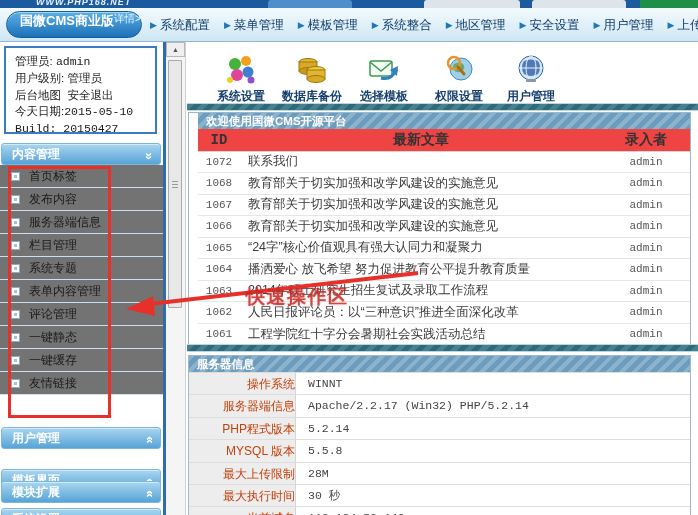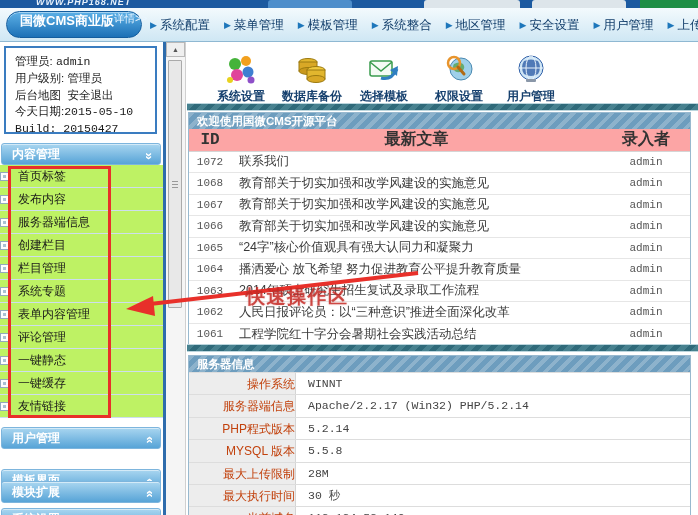--- a/index.html
+++ b/index.html
@@ -31,46 +31,46 @@
 
   
   .sidebar{position:absolute;left:0;top:42px;width:166px;height:473px;background:#fff;border-right:3px solid #2e6cac;z-index:4;}
   .adminbox{position:absolute;left:4px;top:4px;width:153px;height:88px;border:2px solid #3a7cc0;background:#fff;padding:5px 12px 0 9px;font-size:11.5px;line-height:16.4px;color:#1a1a1a;white-space:nowrap;}
   .adminbox a{color:#1a1a1a;text-decoration:none;}
   .sec-header{position:absolute;left:1px;right:2px;height:22px;border:1px solid #7db5dd;border-radius:3px;background:linear-gradient(#a9d6f0,#57a4d7);color:#fff;font-weight:bold;font-size:12px;line-height:20px;padding-left:10px;cursor:pointer;box-shadow:inset 0 1px 0 rgba(255,255,255,.5);}
   .sec-header .chev{position:absolute;right:8px;top:2px;font-size:13px;font-weight:bold;color:#fff;display:inline-block;}
   .chev.down{transform:rotate(90deg);}
   .chev.up{transform:rotate(-90deg);}
   .menu-items{position:absolute;left:0;top:123px;width:163px;background:#e9f3fb;}
-  .menu-item{height:23px;border-bottom:1px solid #cddeee;display:flex;align-items:center;font-size:12px;color:#1a1a1a;cursor:pointer;background:#bef264;}
+  .menu-item{height:23px;border-bottom:1px solid #cddeee;display:flex;align-items:center;padding-left:11px;font-size:12px;color:#1a1a1a;cursor:pointer;background:#737373;}
   .sq{width:9px;height:9px;border:1px solid #92aabf;background:#fdfefe;position:relative;flex:none;}
   .sq::after{content:"";position:absolute;left:2px;top:2px;width:3px;height:3px;background:#a9c0d2;}
   .menu-item span.lbl{margin-left:9px;}
 
   
   .gutter{position:absolute;left:166px;top:42px;width:20px;height:473px;background:#f5f5f5;border-right:1px solid #d0d0d0;z-index:4;}
   .scroll-up{height:15px;border:1px solid #b8b8b8;background:#efefef;font-size:7px;color:#555;text-align:center;line-height:13px;cursor:pointer;}
   .scroll-thumb{position:absolute;left:2px;right:3px;top:18px;height:248px;background:#e8e8e8;border:1px solid #aaa;border-radius:1px;cursor:grab;}
   .scroll-thumb::after{content:"";position:absolute;left:3px;right:3px;top:50%;height:1px;background:#999;box-shadow:0 -3px 0 #999,0 3px 0 #999;}
 
   
   .main{position:absolute;left:187px;top:42px;width:511px;height:473px;background:#fff;overflow:hidden;z-index:3;}
   .shortcut{position:absolute;top:6px;width:78px;text-align:center;cursor:pointer;}
   .shortcut .ic{height:38px;display:flex;align-items:flex-end;justify-content:center;}
   .shortcut .lbl{margin-top:2px;font-size:12px;font-weight:600;color:var(--navy);white-space:nowrap;}
   .band{position:absolute;left:0;right:0;height:8px;background:repeating-linear-gradient(135deg,#47818f 0 5px,#2f6a7a 5px 10px);border-top:1px solid #bcd6de;border-bottom:1px solid #bcd6de;}
   .band.b1{top:61px;} .band.b2{top:302px;}
 
   .panel{position:absolute;left:1px;width:503px;border:1px solid #98b9cf;background:#fff;}
-  .panel.welcome{top:70px;}
+  .panel.welcome{top:70px;padding-left:9px;}
   .panel.server{top:313px;}
   .panel-hd{height:16px;line-height:16px;padding-left:8px;color:#fff;font-weight:bold;font-size:11.5px;background:var(--hdr-steel);background-image:repeating-linear-gradient(135deg,rgba(255,255,255,.22) 0 4px,rgba(255,255,255,0) 4px 9px);white-space:nowrap;}
 
   table.news{width:100%;border-collapse:collapse;table-layout:fixed;}
-  table.news th{height:22px;background:#fca5a5;border-bottom:1px solid #d5d5d5;font-size:16px;color:#333;font-weight:bold;text-align:center;}
+  table.news th{height:22px;background:#ef4444;border-bottom:1px solid #d5d5d5;font-size:14px;color:#333;font-weight:bold;text-align:center;}
   table.news th.c-id{width:42px;font-family:"Liberation Mono","DejaVu Sans Mono",monospace;}
   table.news th.c-by{width:88px;}
   table.news td{height:21.5px;border-top:1px solid #e6e6e6;font-size:12.5px;color:#3a3a3a;white-space:nowrap;overflow:hidden;}
   table.news tr:first-child td{border-top:none;}
   table.news td.c-id{text-align:center;font-family:"Liberation Mono","DejaVu Sans Mono",monospace;font-size:11px;color:#555;}
   table.news td.c-title{padding-left:8px;}
   table.news td.c-by{text-align:center;font-family:"Liberation Mono","DejaVu Sans Mono",monospace;font-size:11px;color:#555;}
 
   .srow{display:flex;height:22.4px;border-top:1px solid #ddd;}
   .srow:first-of-type{border-top:none;}
@@ -157,24 +157,20 @@
     <div class="menu-item">
         <span class="sq"></span>
         <span class="lbl">发布内容</span>
       </div>
     <div class="menu-item">
         <span class="sq"></span>
         <span class="lbl">服务器端信息</span>
       </div>
     <div class="menu-item">
         <span class="sq"></span>
-        <span class="lbl">创建栏目</span>
-      </div>
-    <div class="menu-item">
-        <span class="sq"></span>
         <span class="lbl">栏目管理</span>
       </div>
     <div class="menu-item">
         <span class="sq"></span>
         <span class="lbl">系统专题</span>
       </div>
     <div class="menu-item">
         <span class="sq"></span>
         <span class="lbl">表单内容管理</span>
       </div>

